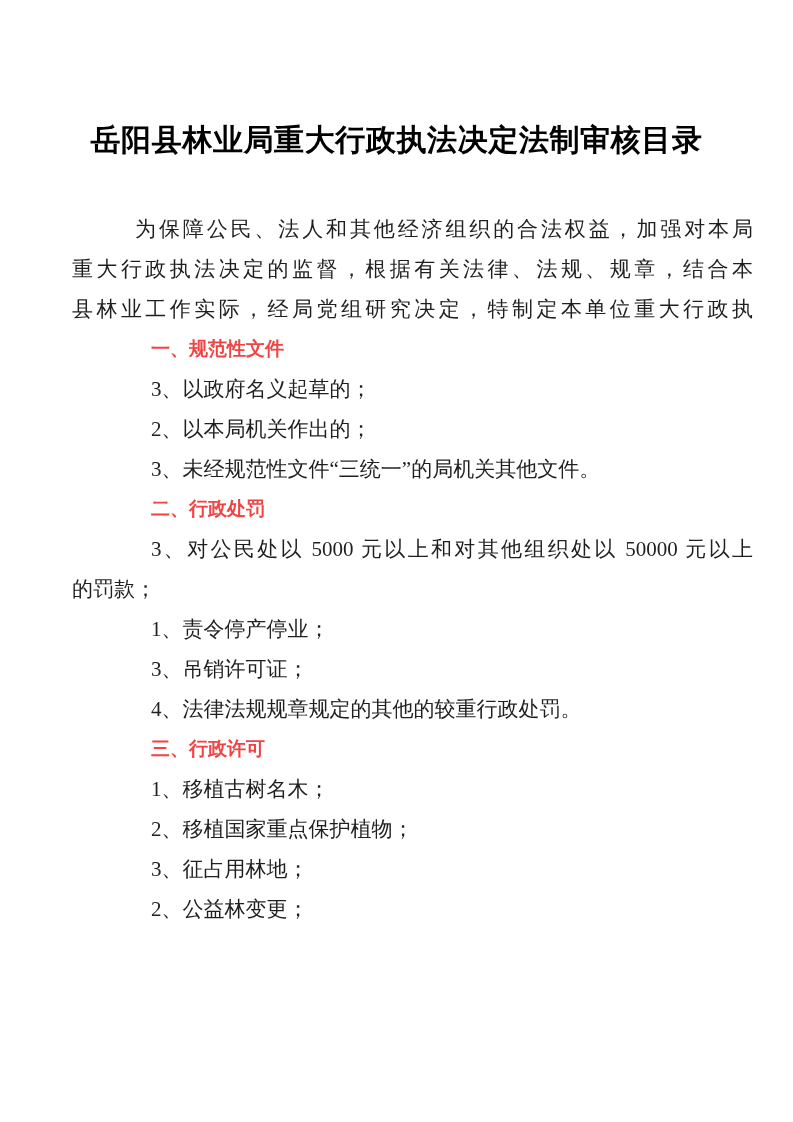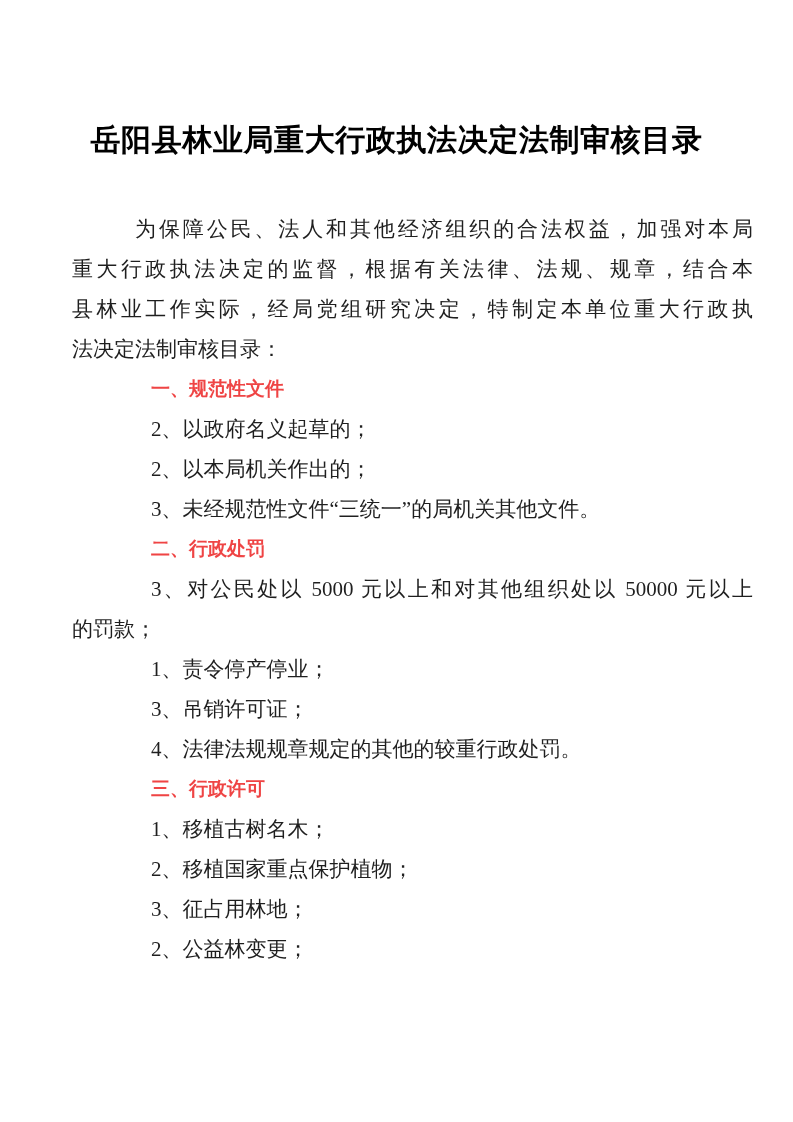--- a/index.html
+++ b/index.html
@@ -56,23 +56,22 @@
 </style>
 </head>
 <body>
 
 <div class="page" style="background: rgb(255, 255, 255); color: rgb(31, 31, 31);">
   <h1 class="doc-title" style="color: rgb(0, 0, 0);">岳阳县林业局重大行政执法决定法制审核目录</h1>
   <div class="doc-body" id="doc-body">
       <div class="line indent-para fill">为保障公民、法人和其他经济组织的合法权益，加强对本局</div>
       <div class="line fill">重大行政执法决定的监督，根据有关法律、法规、规章，结合本</div>
       <div class="line fill">县林业工作实际，经局党组研究决定，特制定本单位重大行政执</div>
-      <div class="line">法决定法制审核目录：</div>
       <div class="line heading-line">一、规范性文件</div>
-      <div class="line indent-item">2、以政府名义起草的；</div>
+      <div class="line indent-item">3、以政府名义起草的；</div>
       <div class="line indent-item">2、以本局机关作出的；</div>
       <div class="line indent-item">3、未经规范性文件“三统一”的局机关其他文件。</div>
       <div class="line heading-line">二、行政处罚</div>
       <div class="line indent-item fill">3、对公民处以 5000 元以上和对其他组织处以 50000 元以上</div>
       <div class="line">的罚款；</div>
       <div class="line indent-item">1、责令停产停业；</div>
       <div class="line indent-item">3、吊销许可证；</div>
       <div class="line indent-item">4、法律法规规章规定的其他的较重行政处罚。</div>
       <div class="line heading-line">三、行政许可</div>
       <div class="line indent-item">1、移植古树名木；</div>

